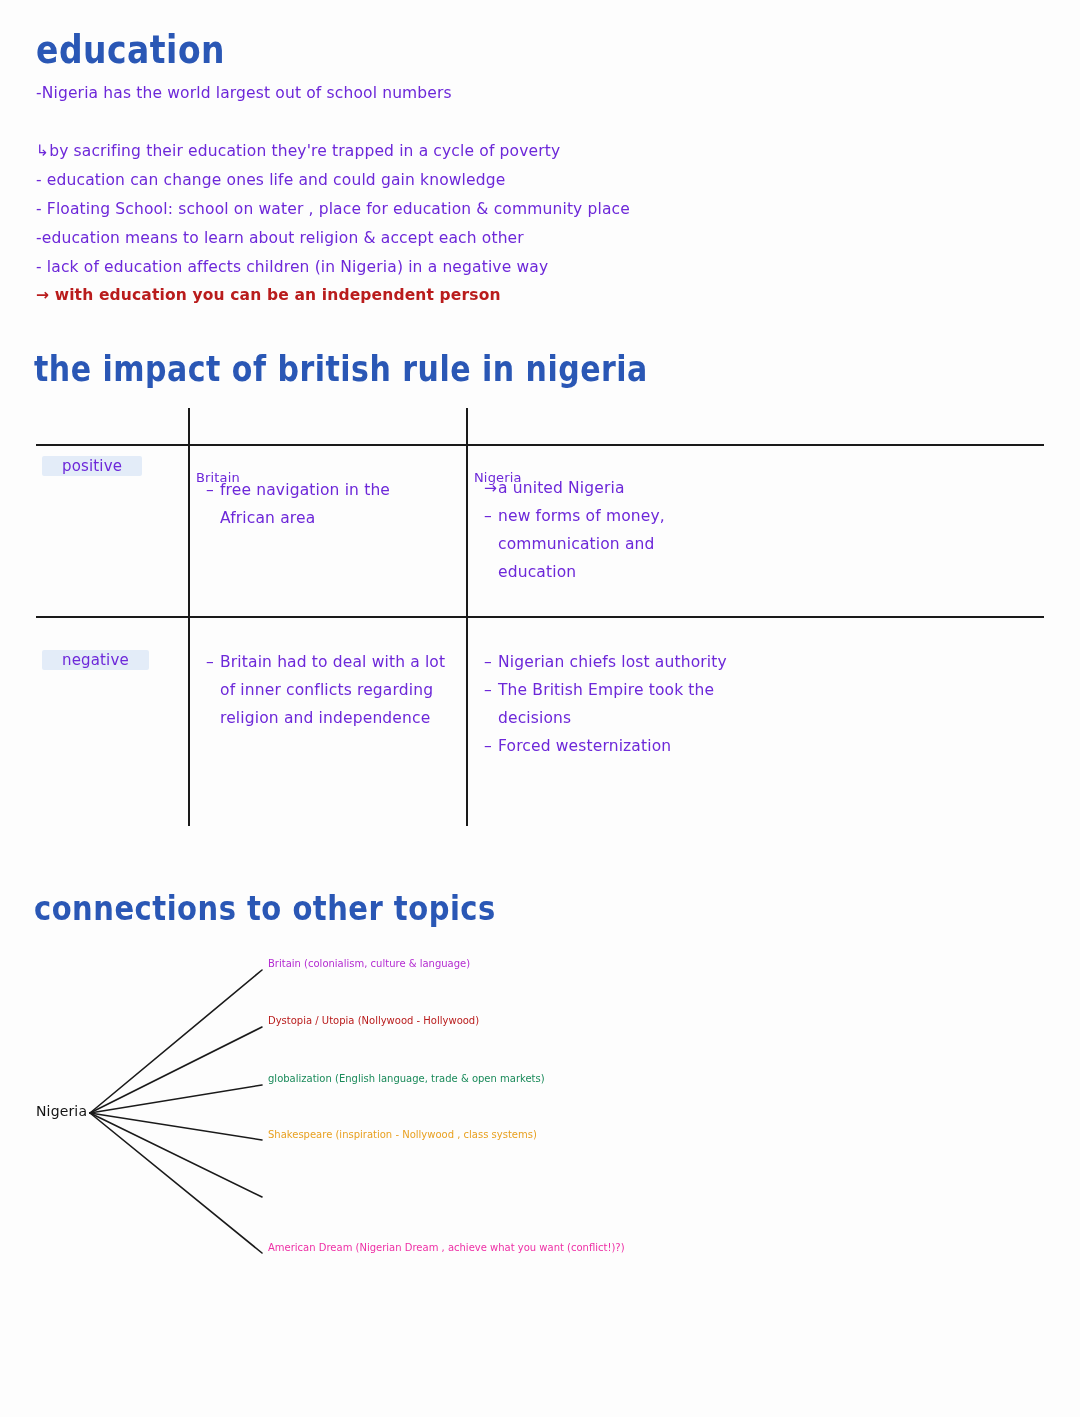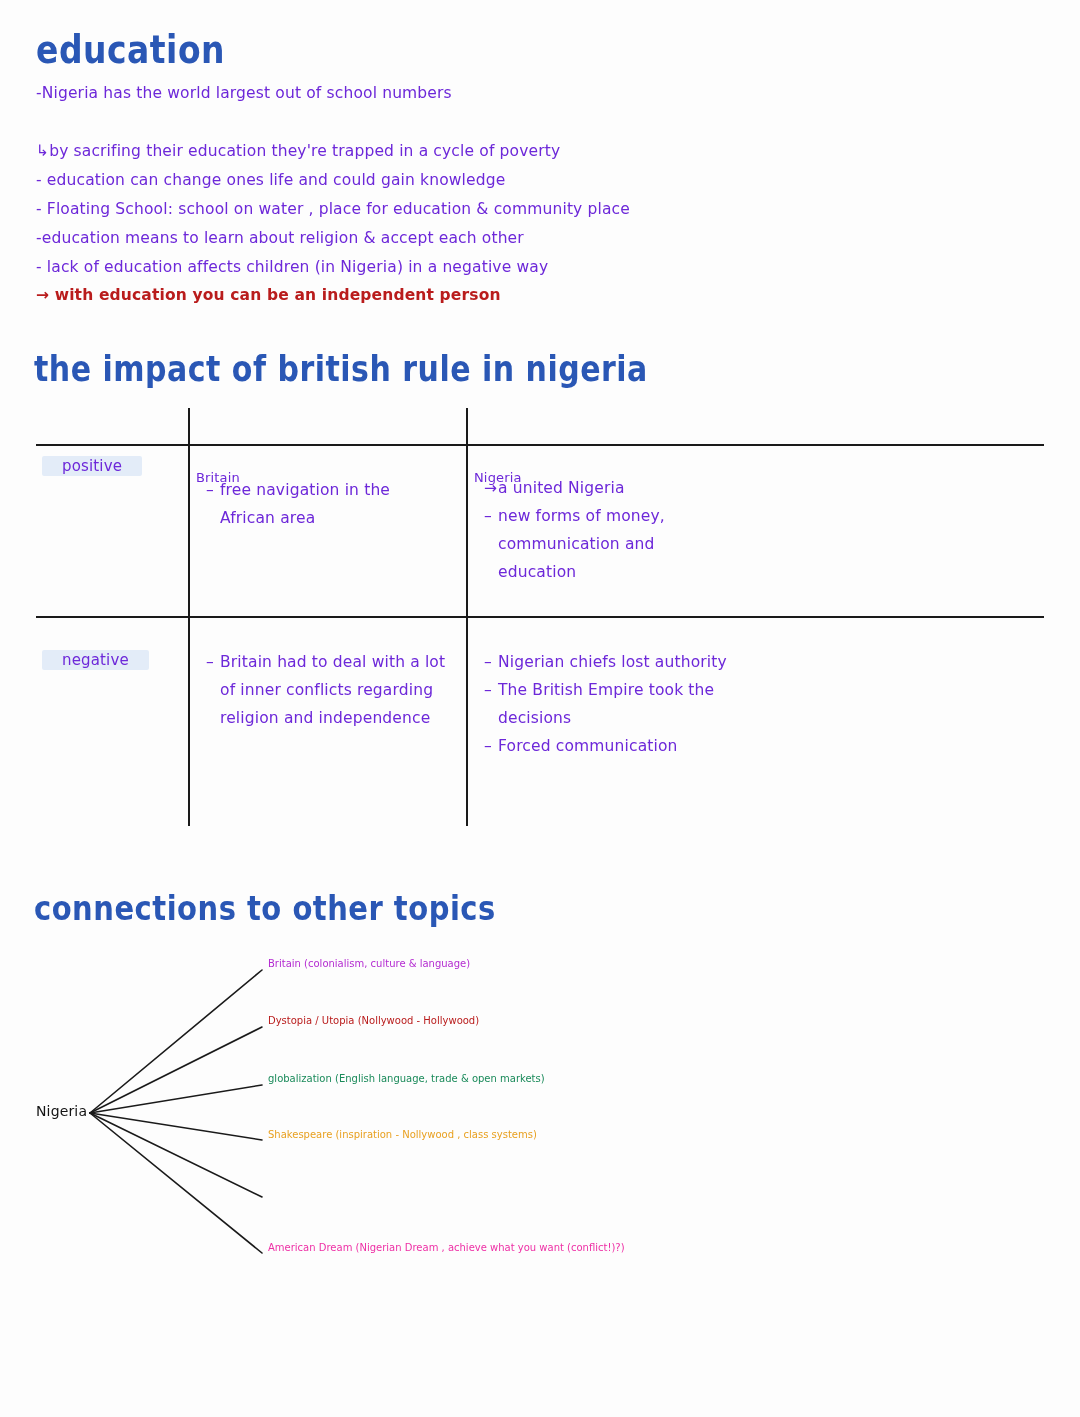--- a/index.html
+++ b/index.html
@@ -204,21 +204,21 @@
     <div class="hand cell" id="cell-negative-britain">
       <div class="bullet-item"><span class="mark">–</span><span>Britain had to deal with a lot</span></div>
       <div class="cont"><span>of inner conflicts regarding</span></div>
       <div class="cont"><span>religion and independence</span></div>
     </div>
 
     <div class="hand cell" id="cell-negative-nigeria">
       <div class="bullet-item"><span class="mark">–</span><span>Nigerian chiefs lost authority</span></div>
       <div class="bullet-item"><span class="mark">–</span><span>The British Empire took the</span></div>
       <div class="cont"><span>decisions</span></div>
-      <div class="bullet-item"><span class="mark">–</span><span>Forced communication</span></div>
+      <div class="bullet-item"><span class="mark">–</span><span>Forced westernization</span></div>
     </div>
   </div>
 
   <div class="heading" id="heading-connections">connections to other topics</div>
 
   <div id="mindmap">
     <svg width="1080" height="340" viewBox="0 0 1080 340">
       <g stroke="#1a1a1a" stroke-width="1.6" fill="none" stroke-linecap="round">
         <line x1="90" y1="173" x2="262" y2="30"></line>
         <line x1="90" y1="173" x2="262" y2="87"></line>

